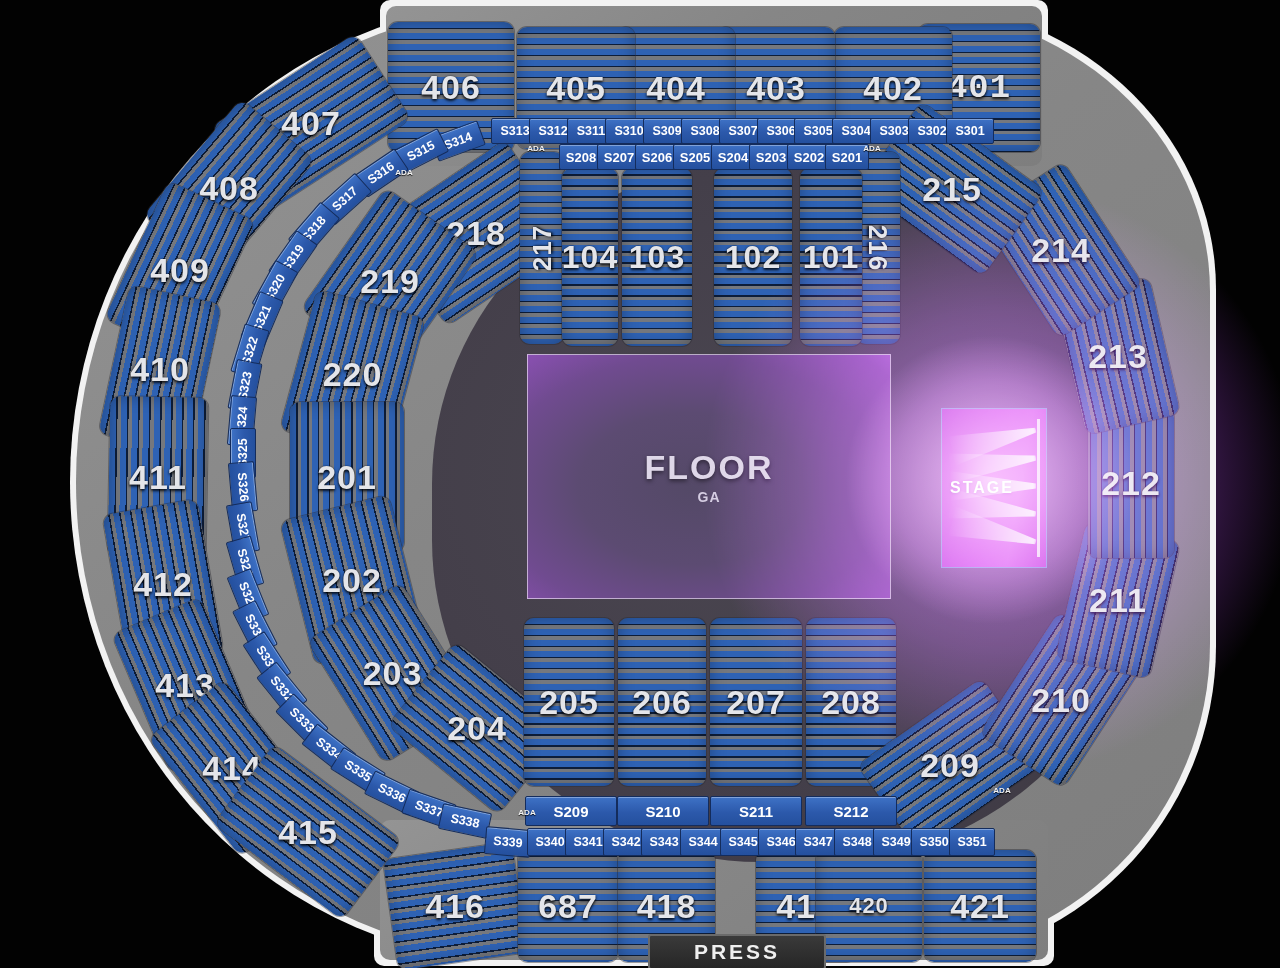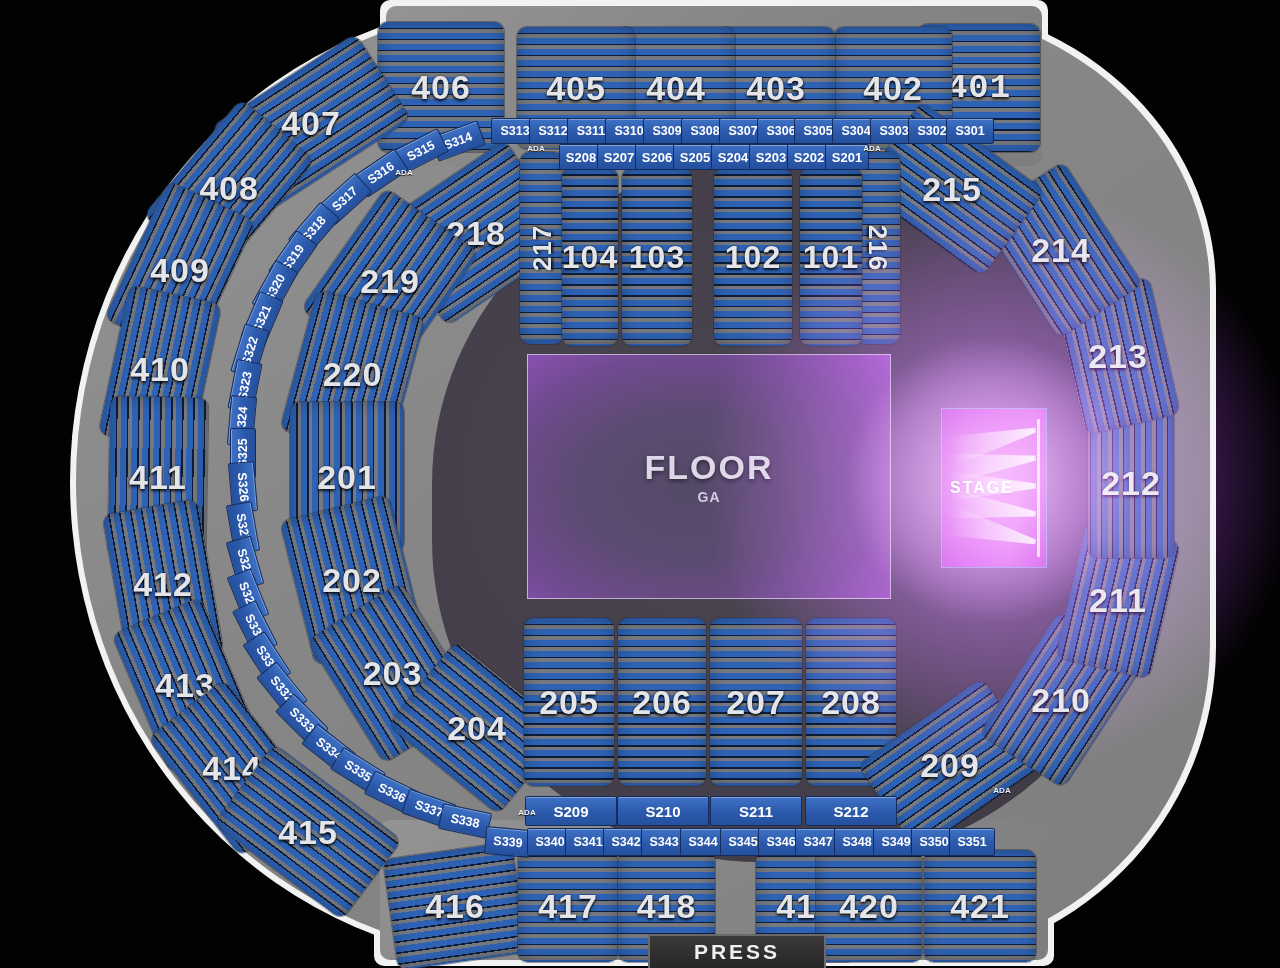--- a/index.html
+++ b/index.html
@@ -94,21 +94,21 @@
       </div>
       <div class="sec" style="left: 717px; top: 27px; width: 118px; height: 122px; transform: rotate(0deg); transform-origin: 50% 50%;">
         <span class="lbl" style="font-size: 34px; transform: rotate(0deg);">403</span>
       </div>
       <div class="sec" style="left: 617px; top: 27px; width: 118px; height: 122px; transform: rotate(0deg); transform-origin: 50% 50%;">
         <span class="lbl" style="font-size: 34px; transform: rotate(0deg);">404</span>
       </div>
       <div class="sec" style="left: 517px; top: 27px; width: 118px; height: 122px; transform: rotate(0deg); transform-origin: 50% 50%;">
         <span class="lbl" style="font-size: 34px; transform: rotate(0deg);">405</span>
       </div>
-      <div class="sec" style="left: 378px; top: 22px; width: 126px; height: 130px; transform: rotate(0deg); transform-origin: 50% 50%;">
+      <div class="sec" style="left: 388px; top: 22px; width: 126px; height: 130px; transform: rotate(0deg); transform-origin: 50% 50%;">
         <span class="lbl" style="font-size: 34px; transform: rotate(0deg);">406</span>
       </div>
       <div class="sec" style="left: 225px; top: 72px; width: 172px; height: 102px; transform: rotate(-33deg); transform-origin: 50% 50%;">
         <span class="lbl" style="font-size: 34px; transform: rotate(33deg);">407</span>
       </div>
       <div class="sec" style="left: 153px; top: 140px; width: 152px; height: 96px; transform: rotate(-50deg); transform-origin: 50% 50%;">
         <span class="lbl" style="font-size: 34px; transform: rotate(50deg);">408</span>
       </div>
       <div class="sec" style="left: 104px; top: 222px; width: 152px; height: 96px; transform: rotate(-65deg); transform-origin: 50% 50%;">
         <span class="lbl" style="font-size: 34px; transform: rotate(65deg);">409</span>
@@ -128,30 +128,30 @@
       <div class="sec" style="left: 157px; top: 720px; width: 150px; height: 96px; transform: rotate(-128deg); transform-origin: 50% 50%;">
         <span class="lbl" style="font-size: 34px; transform: rotate(128deg);">414</span>
       </div>
       <div class="sec" style="left: 228px; top: 782px; width: 160px; height: 100px; transform: rotate(-143deg); transform-origin: 50% 50%;">
         <span class="lbl" style="font-size: 34px; transform: rotate(143deg);">415</span>
       </div>
       <div class="sec" style="left: 390px; top: 850px; width: 130px; height: 112px; transform: rotate(-8deg); transform-origin: 50% 50%;">
         <span class="lbl" style="font-size: 34px; transform: rotate(8deg);">416</span>
       </div>
       <div class="sec" style="left: 518px; top: 850px; width: 100px; height: 112px; transform: rotate(0deg); transform-origin: 50% 50%;">
-        <span class="lbl" style="font-size: 34px; transform: rotate(0deg);">417</span>
+        <span class="lbl" style="font-size: 34px; transform: rotate(0deg);">687</span>
       </div>
       <div class="sec" style="left: 618px; top: 850px; width: 97px; height: 112px; transform: rotate(0deg); transform-origin: 50% 50%;">
         <span class="lbl" style="font-size: 34px; transform: rotate(0deg);">418</span>
       </div>
       <div class="sec" style="left: 756px; top: 850px; width: 100px; height: 112px; transform: rotate(0deg); transform-origin: 50% 50%;">
         <span class="lbl" style="font-size: 34px; transform: rotate(0deg);">419</span>
       </div>
       <div class="sec" style="left: 816px; top: 850px; width: 106px; height: 112px; transform: rotate(0deg); transform-origin: 50% 50%;">
-        <span class="lbl" style="font-size: 34px; transform: rotate(0deg);">420</span>
+        <span class="lbl" style="font-size: 22px; transform: rotate(0deg);">420</span>
       </div>
       <div class="sec" style="left: 924px; top: 850px; width: 112px; height: 112px; transform: rotate(0deg); transform-origin: 50% 50%;">
         <span class="lbl" style="font-size: 34px; transform: rotate(0deg);">421</span>
       </div>
       <div class="sec" style="left: 400px; top: 172px; width: 152px; height: 122px; transform: rotate(-34deg); transform-origin: 50% 50%;">
         <span class="lbl" style="font-size: 34px; transform: rotate(34deg);">218</span>
       </div>
       <div class="sec" style="left: 316px; top: 224px; width: 148px; height: 114px; transform: rotate(-55deg); transform-origin: 50% 50%;">
         <span class="lbl" style="font-size: 34px; transform: rotate(55deg);">219</span>
       </div>

